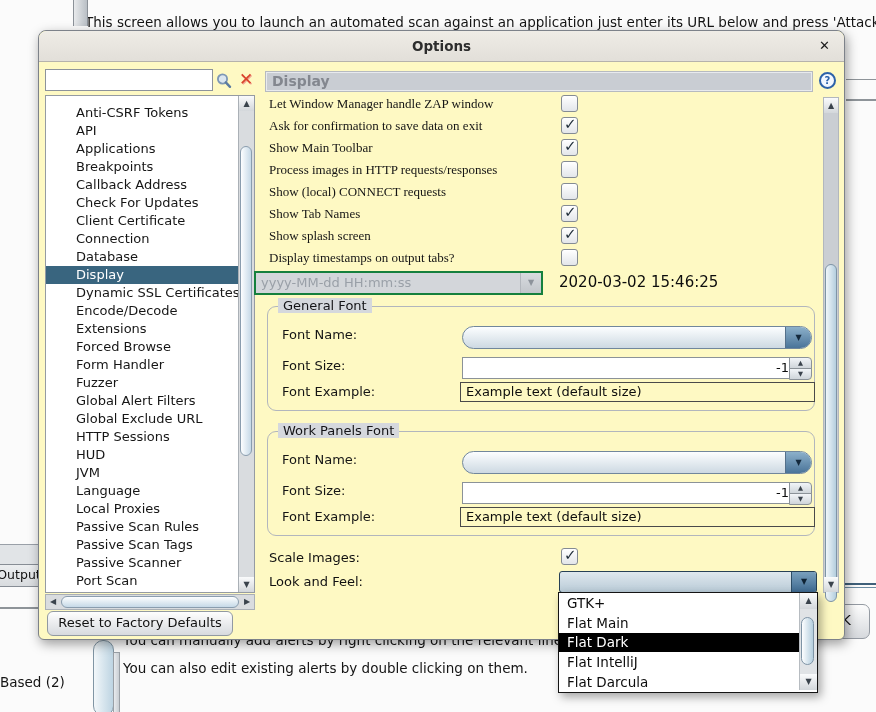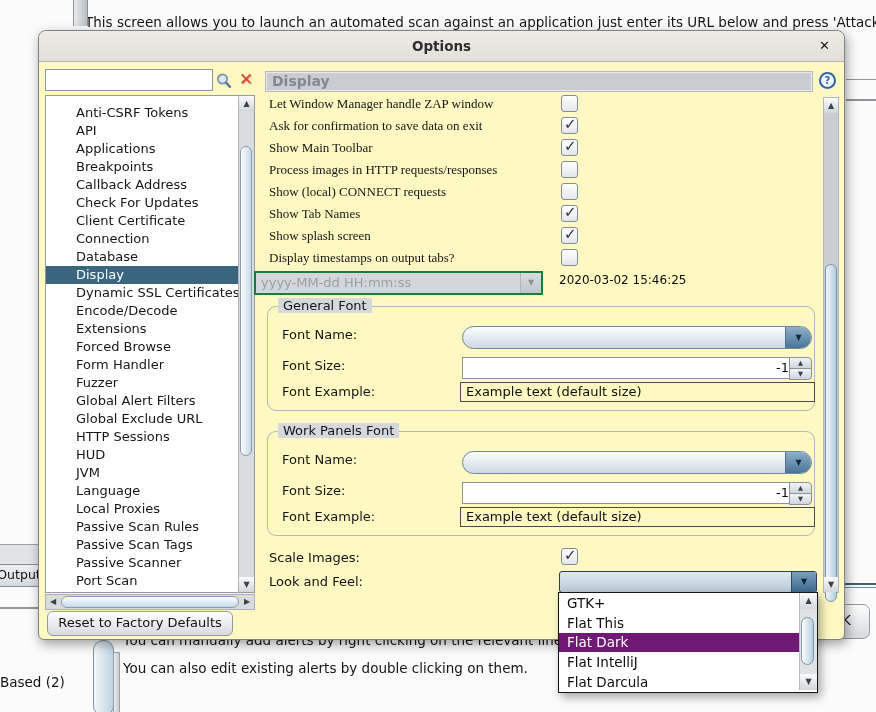--- a/index.html
+++ b/index.html
@@ -72,21 +72,21 @@
   .cb-row{position:relative;height:22px;}
   .cb-label{position:absolute;left:2px;top:3px;font-size:13px;color:#151515;white-space:nowrap;font-family:Liberation Serif, serif;}
   .checkbox{position:absolute;left:294px;top:2px;width:15px;height:15px;border-radius:3px;
         border:1px solid #848b93;background:linear-gradient(#ffffff,#e3e6ea);box-shadow:inset 0 1px 0 #fff;}
   .checkbox.on::after{content:"✓";position:absolute;left:2px;top:-3px;font-size:15px;font-weight:bold;color:#1e2c38;}
 
   .ts-combo{position:absolute;left:215px;top:240px;width:280px;height:20px;background:#d3d6da;
         border:2px solid #15803d;color:#9aa0a8;font-size:13px;line-height:20px;padding-left:5px;}
   .ts-arrow{position:absolute;right:0;top:0;bottom:0;width:20px;background:linear-gradient(#d8dbdf,#c2c6cb);
         border-left:1px solid #b3b7bd;color:#8d939b;font-size:8px;text-align:center;line-height:20px;}
-  .ts-value{position:absolute;left:520px;top:242px;font-size:12px;color:#0d0d0d;}
+  .ts-value{position:absolute;left:520px;top:242px;font-size:15px;color:#0d0d0d;}
 
   .group{position:absolute;left:228px;width:546px;height:103px;border:1px solid #b2b6bd;border-radius:9px;}
   .group-caption{position:absolute;left:10px;top:-9px;background:#d5d8dd;padding:0 5px;font-size:13px;color:#141417;}
   .g-label{position:absolute;left:14px;font-size:13px;color:#151515;}
   .combo{position:absolute;left:194px;width:350px;height:23px;border:1px solid #71879c;border-radius:12px;
         background:linear-gradient(#fcfeff,#cdd9e2);box-sizing:border-box;}
   .combo-btn{position:absolute;right:0;top:0;bottom:0;width:25px;border-radius:0 11px 11px 0;
         background:linear-gradient(#8cb0ca,#4a7499);border-left:1px solid #54708a;
         color:#14293c;font-size:8px;text-align:center;line-height:22px;}
   .spin-field{position:absolute;left:194px;width:326px;height:20px;background:#fff;border:1px solid #8b9298;
@@ -104,21 +104,21 @@
   .laf-label{position:absolute;left:230px;top:543px;font-size:13px;}
   .laf-combo{position:absolute;left:520px;top:540px;width:258px;height:22px;border:1px solid #274156;border-radius:3px;
         background:linear-gradient(#dfe8ee,#b9cbd7);box-sizing:border-box;}
   .laf-btn{position:absolute;right:0;top:0;bottom:0;width:24px;background:linear-gradient(#7aa0bd,#3e6a90);
         border-left:1px solid #2d4d66;color:#0e2233;font-size:8px;text-align:center;line-height:20px;border-radius:0 2px 2px 0;}
 
   
   .popup{position:absolute;left:558px;top:592px;width:258px;height:99px;background:#fff;border:1px solid #141414;
         z-index:100;box-shadow:3px 4px 9px rgba(0,0,0,.35);display:flex;flex-direction:column;}
   .laf-item{flex:1;font-size:13.5px;padding-left:8px;margin-right:17px;display:flex;align-items:center;color:#0d0d0d;}
-  .laf-item.selected{background:#701a75;color:#fff;}
+  .laf-item.selected{background:#000000;color:#fff;}
   .popup-scroll{position:absolute;right:0;top:0;width:17px;height:97px;background:#e0e3e6;border-left:1px solid #b7bcc1;}
   .pp-btn{position:absolute;left:0;right:0;height:16px;text-align:center;font-size:8px;color:#3a434c;line-height:16px;
         background:linear-gradient(#fafbfc,#d3d7db);}
   .pp-thumb{position:absolute;left:1px;top:24px;width:13px;height:48px;border-radius:7px;
         background:linear-gradient(90deg,#fdfeff,#b4cede);border:1px solid #7e94a6;box-sizing:border-box;}
 </style>
 </head>
 <body>
 
 <div class="page">
@@ -318,21 +318,21 @@
     <div class="laf-label">Look and Feel:</div>
     <div class="laf-combo">
       <span class="laf-btn">▼</span>
     </div>
   </div>
 
   <div class="popup">
 
       <div class="laf-item">GTK+</div>
 
-      <div class="laf-item">Flat This</div>
+      <div class="laf-item">Flat Main</div>
 
       <div class="laf-item selected">Flat Dark</div>
 
       <div class="laf-item">Flat IntelliJ</div>
 
       <div class="laf-item">Flat Darcula</div>
 
     <div class="popup-scroll">
       <div class="pp-btn" style="top:0;">▲</div>
       <div class="pp-thumb"></div>

